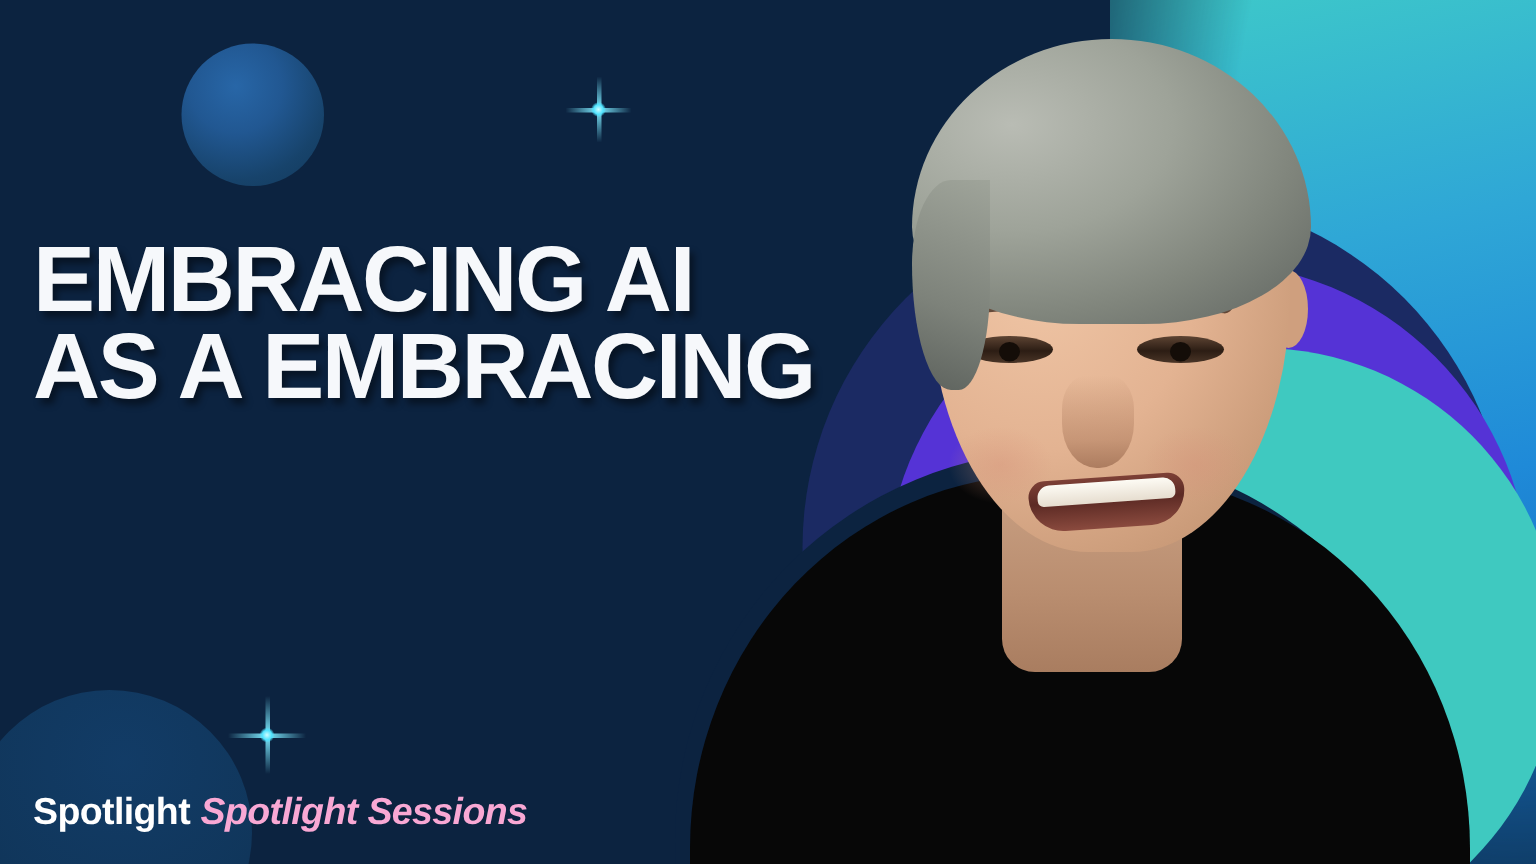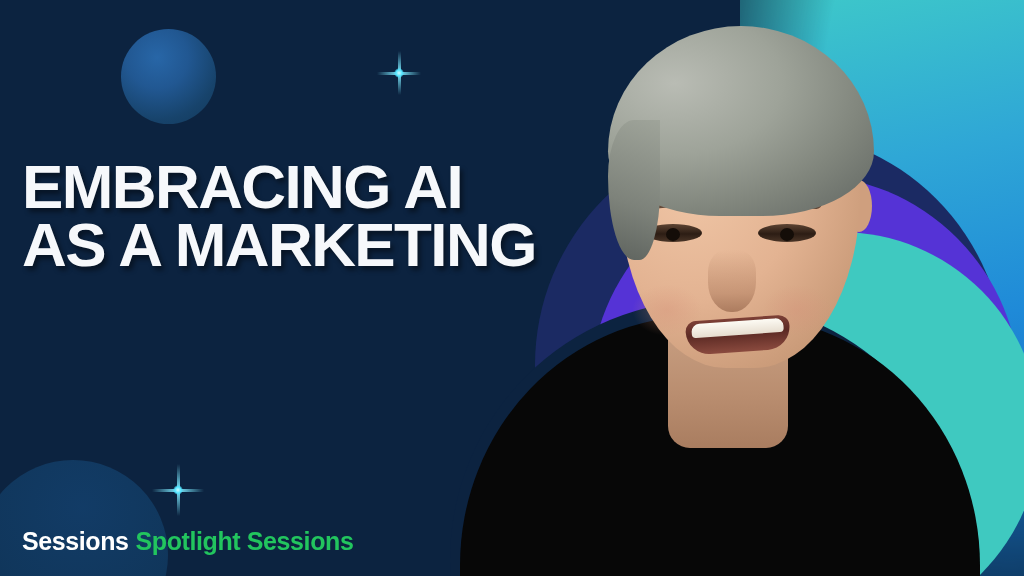--- a/index.html
+++ b/index.html
@@ -221,21 +221,21 @@
   
   .footer-lockup {
     position:absolute;
     left:22px; bottom:20px;
     font-size:25px;
     font-weight:700;
     letter-spacing:-.4px;
     white-space:nowrap;
   }
   .brand-primary   { color:#ffffff; }
-  .brand-secondary { color:#22c55e; margin-left:7px; }
+  .brand-secondary { color:#f9a8d4; margin-left:7px;font-style:italic; }
 </style>
 </head>
 <body>
 
 <div id="stage">
 
   <div class="bg-circle-top"></div>
   <div class="bg-circle-bottom"></div>
 
   <div class="sparkle" style="left:399px; top:73px; width:44px; height:44px;">
@@ -279,20 +279,20 @@
       <div class="mouth">
           <div class="teeth"></div>
         </div>
       <div class="hair"></div>
       <div class="hair-side"></div>
     </div>
   </div>
 
   <div class="headline">
     <span class="line">EMBRACING AI</span>
-    <span class="line">AS A MARKETING</span>
+    <span class="line">AS A EMBRACING</span>
   </div>
 
   <div class="footer-lockup">
-    <span class="brand-primary">Sessions</span><span class="brand-secondary">Spotlight Sessions</span>
+    <span class="brand-primary">Spotlight</span><span class="brand-secondary">Spotlight Sessions</span>
   </div>
 
 </div>
 
 </body></html>

